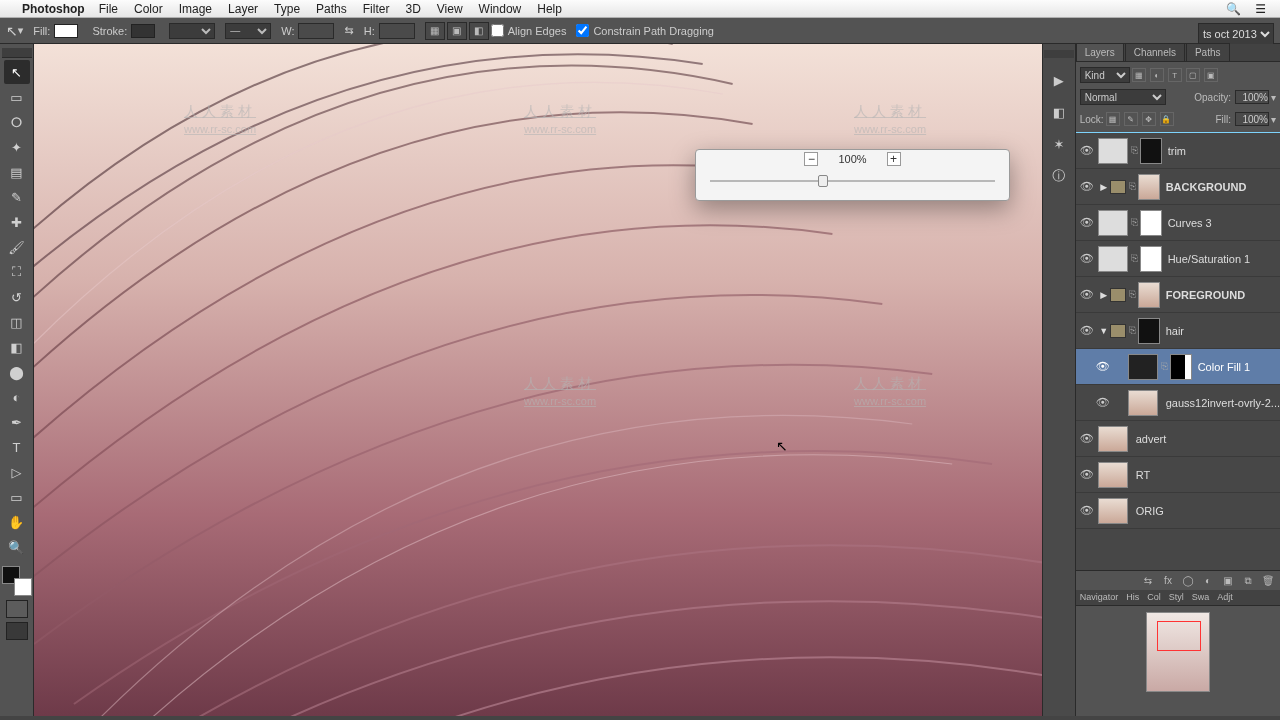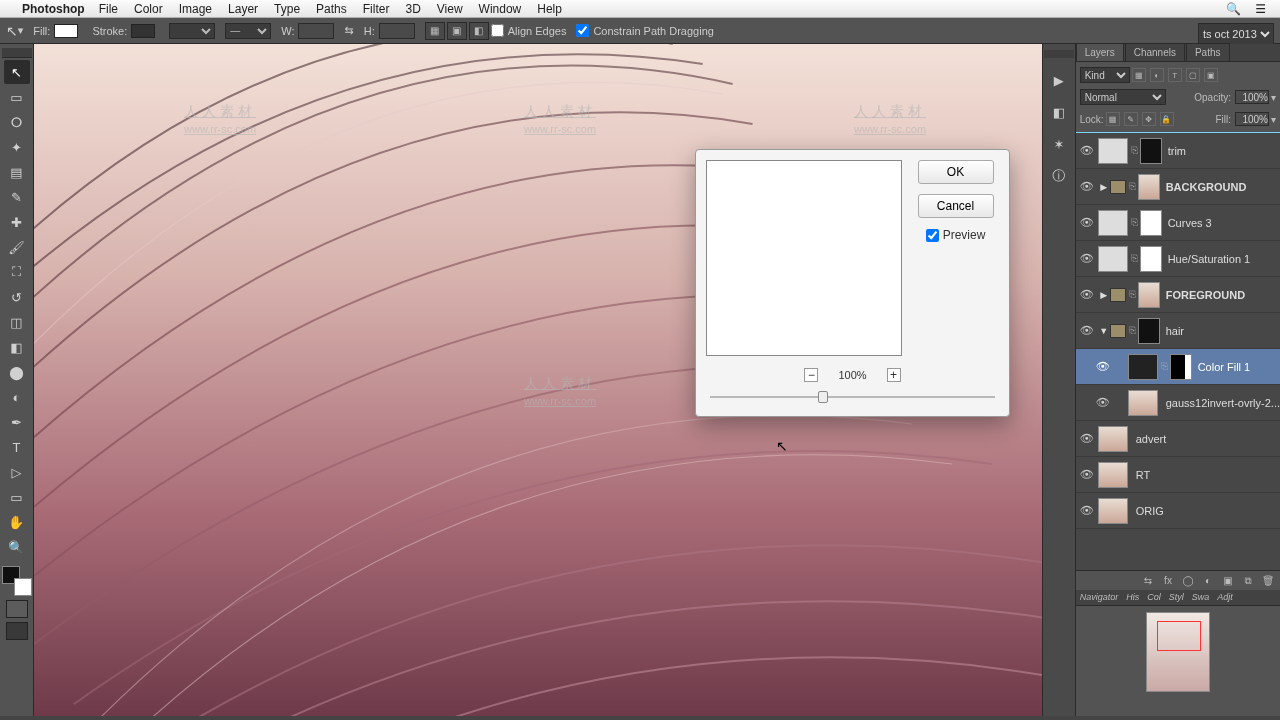--- a/index.html
+++ b/index.html
@@ -80,21 +80,21 @@
 .layer .mask { width:22px; height:26px; border:1px solid #888; background:#111; margin-right:6px; }
 .layer .name { flex:1; white-space:nowrap; overflow:hidden; text-overflow:ellipsis; }
 .layer.indent .eye { width:22px; }
 .layer.indent::before { content:""; width:16px; }
 .layer .face { background: linear-gradient(#e9dcd2,#caa898); }
 
 .layer-bottom { height:20px; background:#535353; border-top:1px solid #2a2a2a; display:flex; align-items:center; justify-content:flex-end; padding:0 2px; }
 .layer-bottom .bicon { width:18px; height:16px; margin:0 1px; display:flex; align-items:center; justify-content:center; color:#bbb; font-size:10px; }
 
 
-.nav-tabs { height:16px; background:#424242; display:flex; font-size:9px; color:#bbb; border-bottom:1px solid #2a2a2a;font-style:italic; }
+.nav-tabs { height:16px; background:#424242; display:flex; font-size:9px; color:#bbb; border-bottom:1px solid #2a2a2a; }
 .nav-tabs .ntab { padding:2px 4px; }
 .nav-body { flex:0 0 110px; background:#535353; display:flex; align-items:flex-start; justify-content:center; padding-top:6px; }
 .nav-body .navthumb { width:64px; height:80px; border:1px solid #888; background:linear-gradient(#f0e8e4,#c9a9a5); position:relative; }
 .nav-body .navthumb .viewbox { position:absolute; border:1px solid #f33; left:10px; top:8px; width:44px; height:30px; }
 
 
 .dialog { position:absolute; left:695px; top:105px; width:315px; background:#f4f4f4; border:1px solid #9a9a9a; box-shadow:0 8px 24px rgba(0,0,0,.35); border-radius:4px; font-size:12px; color:#333; }
 .dialog .titlebar { height:22px; display:flex; align-items:center; justify-content:center; color:#888; font-size:12px; border-bottom:1px solid #ddd; }
 .dialog .body { display:flex; padding:10px; }
 .dialog .preview { width:196px; height:196px; border:1px solid #888; background:#fff; }
@@ -401,31 +401,20 @@
       </div>
       <div class="nav-body">
         <div class="navthumb">
             <div class="viewbox"></div>
           </div>
       </div>
     </div>
   </div>
 
   <div class="dialog">
-    <div class="body">
-      <div class="preview"></div>
-      <div class="side">
-        <button>OK</button>
-        <button>Cancel</button>
-        <label class="chk">
-          <input type="checkbox" checked="" style="">
-          <span>Preview</span>
-        </label>
-      </div>
-    </div>
     <div class="zoomrow">
       <div class="zbtn">−</div>
       <span>100%</span>
       <div class="zbtn">+</div>
     </div>
     <div class="slider">
       <div class="track"></div>
       <div class="thumb" id="slider-thumb" style="left: 38%;"></div>
     </div>
     <div class="cursor" style="left:80px; top:288px;">↖</div>

